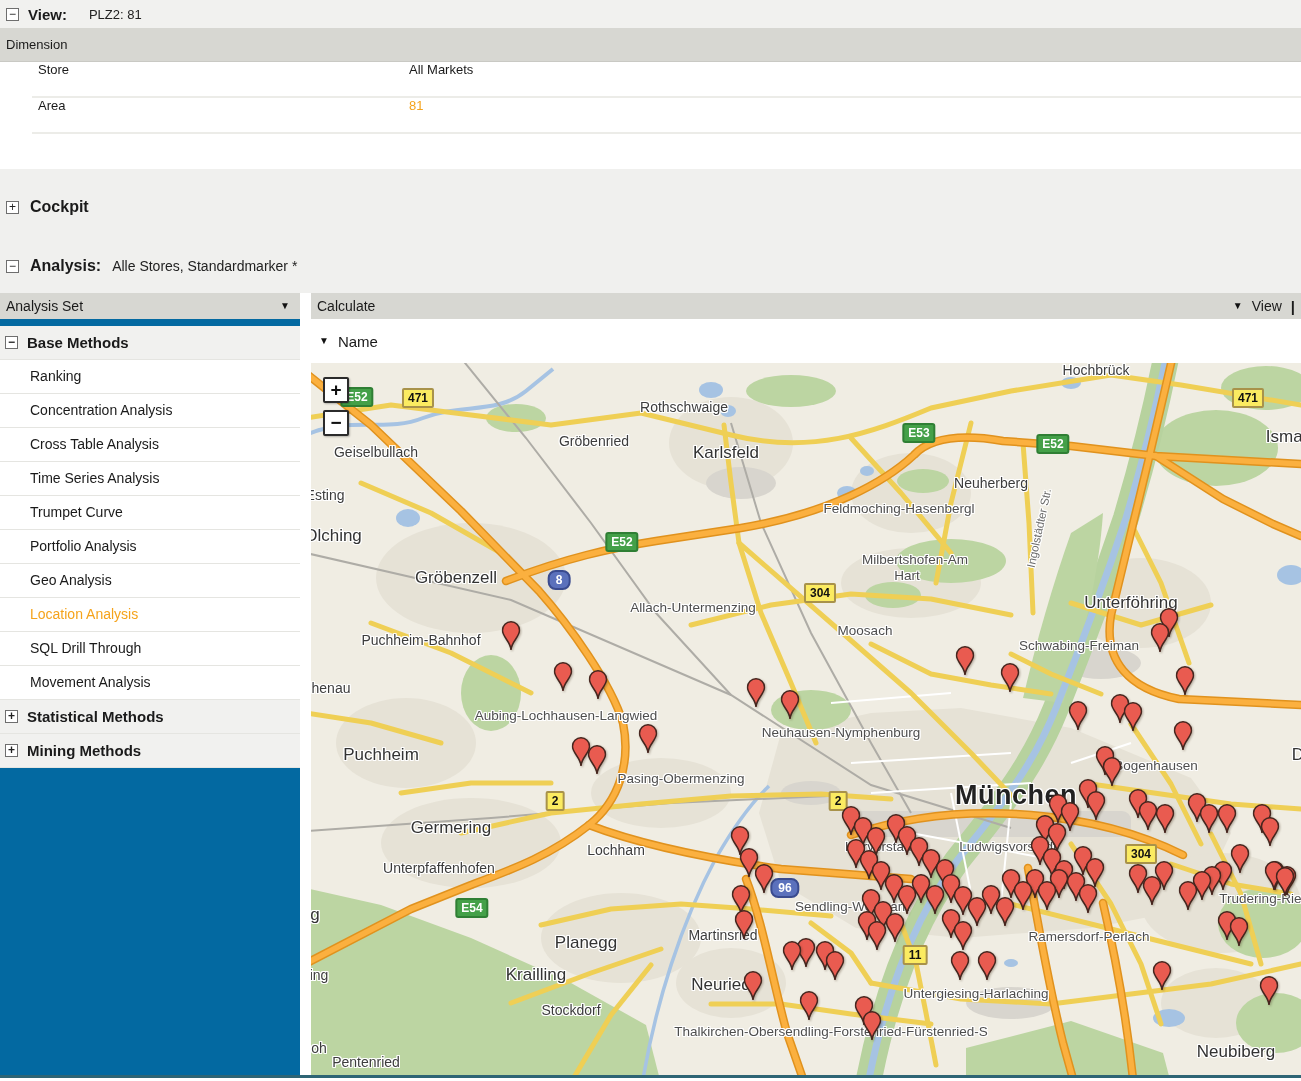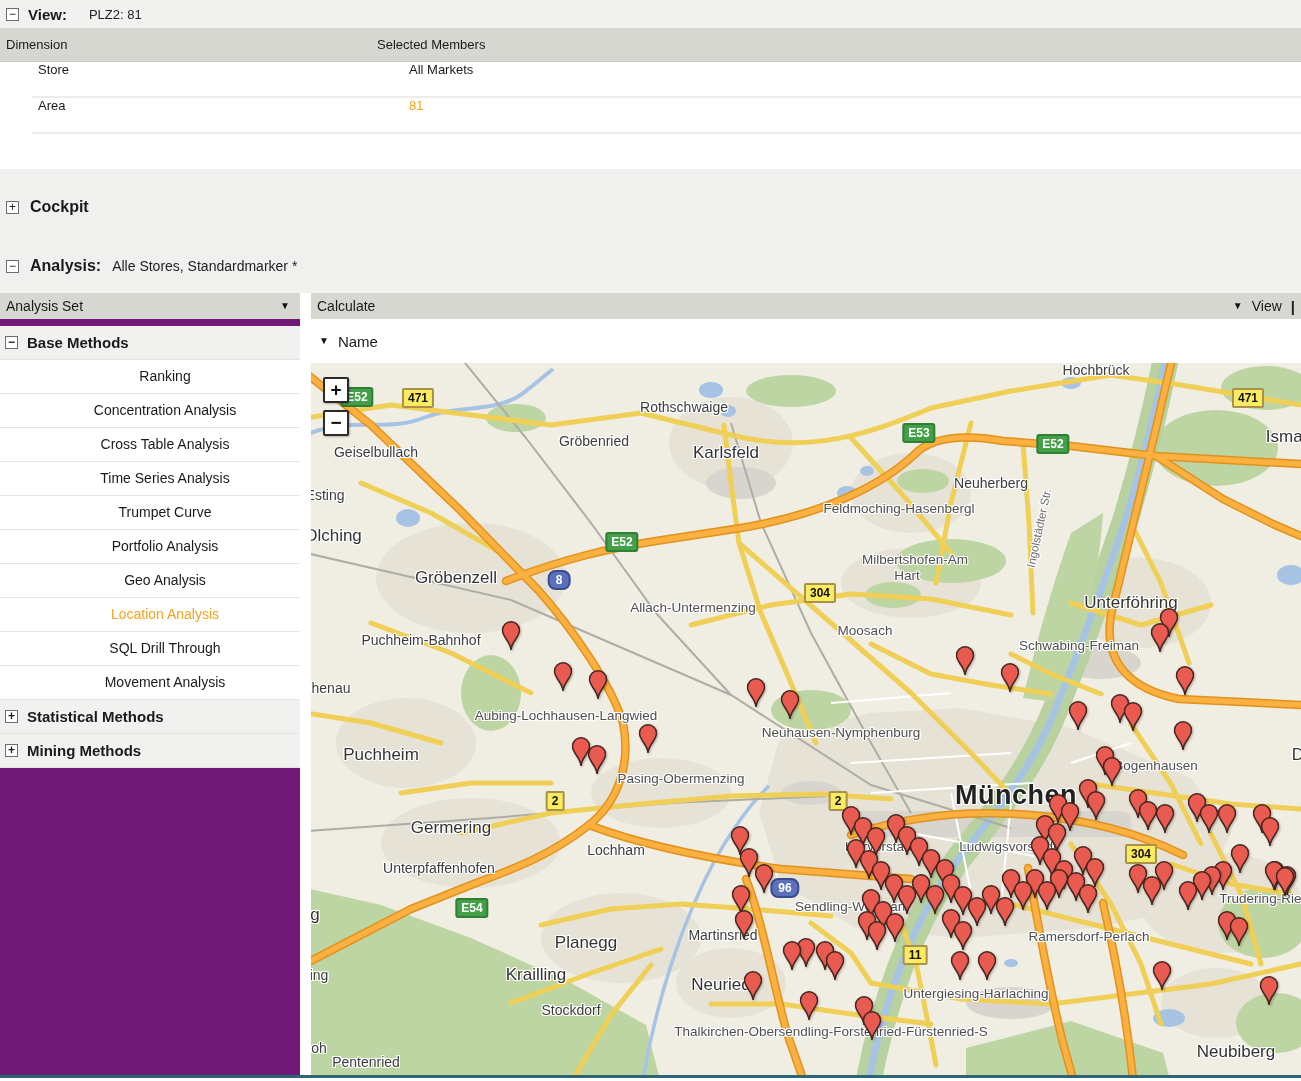--- a/index.html
+++ b/index.html
@@ -25,21 +25,21 @@
 
   
   .mid{position:absolute;left:0;top:169px;width:1301px;height:124px;background:#F0F0EE;}
   .hrow{position:absolute;left:6px;display:flex;align-items:center;gap:11px;}
   .hrow .t{font-weight:bold;font-size:16px;}
   .hrow .c{font-size:14px;color:#222;}
   #cockpit-row{top:29px;}
   #analysis-row{top:88px;}
 
   
-  .sidebar{position:absolute;left:0;top:293px;width:300px;height:783px;background:#701a75;text-align:center;}
+  .sidebar{position:absolute;left:0;top:293px;width:300px;height:783px;background:#0369a1;}
   .sb-header{height:26px;background:#D7D7D2;display:flex;align-items:center;padding:0 10px 0 6px;font-size:14px;}
   .caret{font-size:10px;color:#111;line-height:1;}
   .sb-header .caret{margin-left:auto;}
   #method-list{margin-top:7px;}
   .m-head{height:34px;background:#F1F1EF;display:flex;align-items:center;gap:9px;padding-left:5px;
     font-weight:bold;font-size:15px;border-bottom:1px solid #E5E5E1;}
   .m-item{height:34px;line-height:33px;padding-left:30px;font-size:14px;background:#fff;border-bottom:1px solid #E5E5E1;}
   .m-item.sel{color:#F5A31B;}
 
   
@@ -76,21 +76,20 @@
 </head>
 <body>
 
 <div class="view-bar">
   <span class="box-icon">−</span>
   <span class="sec-title">View:</span>
   <span class="sec-context">PLZ2: 81</span>
 </div>
 <div class="thead">
   <span class="col1">Dimension</span>
-  <span class="col2">Selected Members</span>
 </div>
 <div id="view-rows">
     <div class="trow">
       <span class="col1">Store</span>
       <span class="col2">All Markets</span>
     </div>
     <div class="trow">
       <span class="col1">Area</span>
       <span class="col2 accent">81</span>
     </div>

